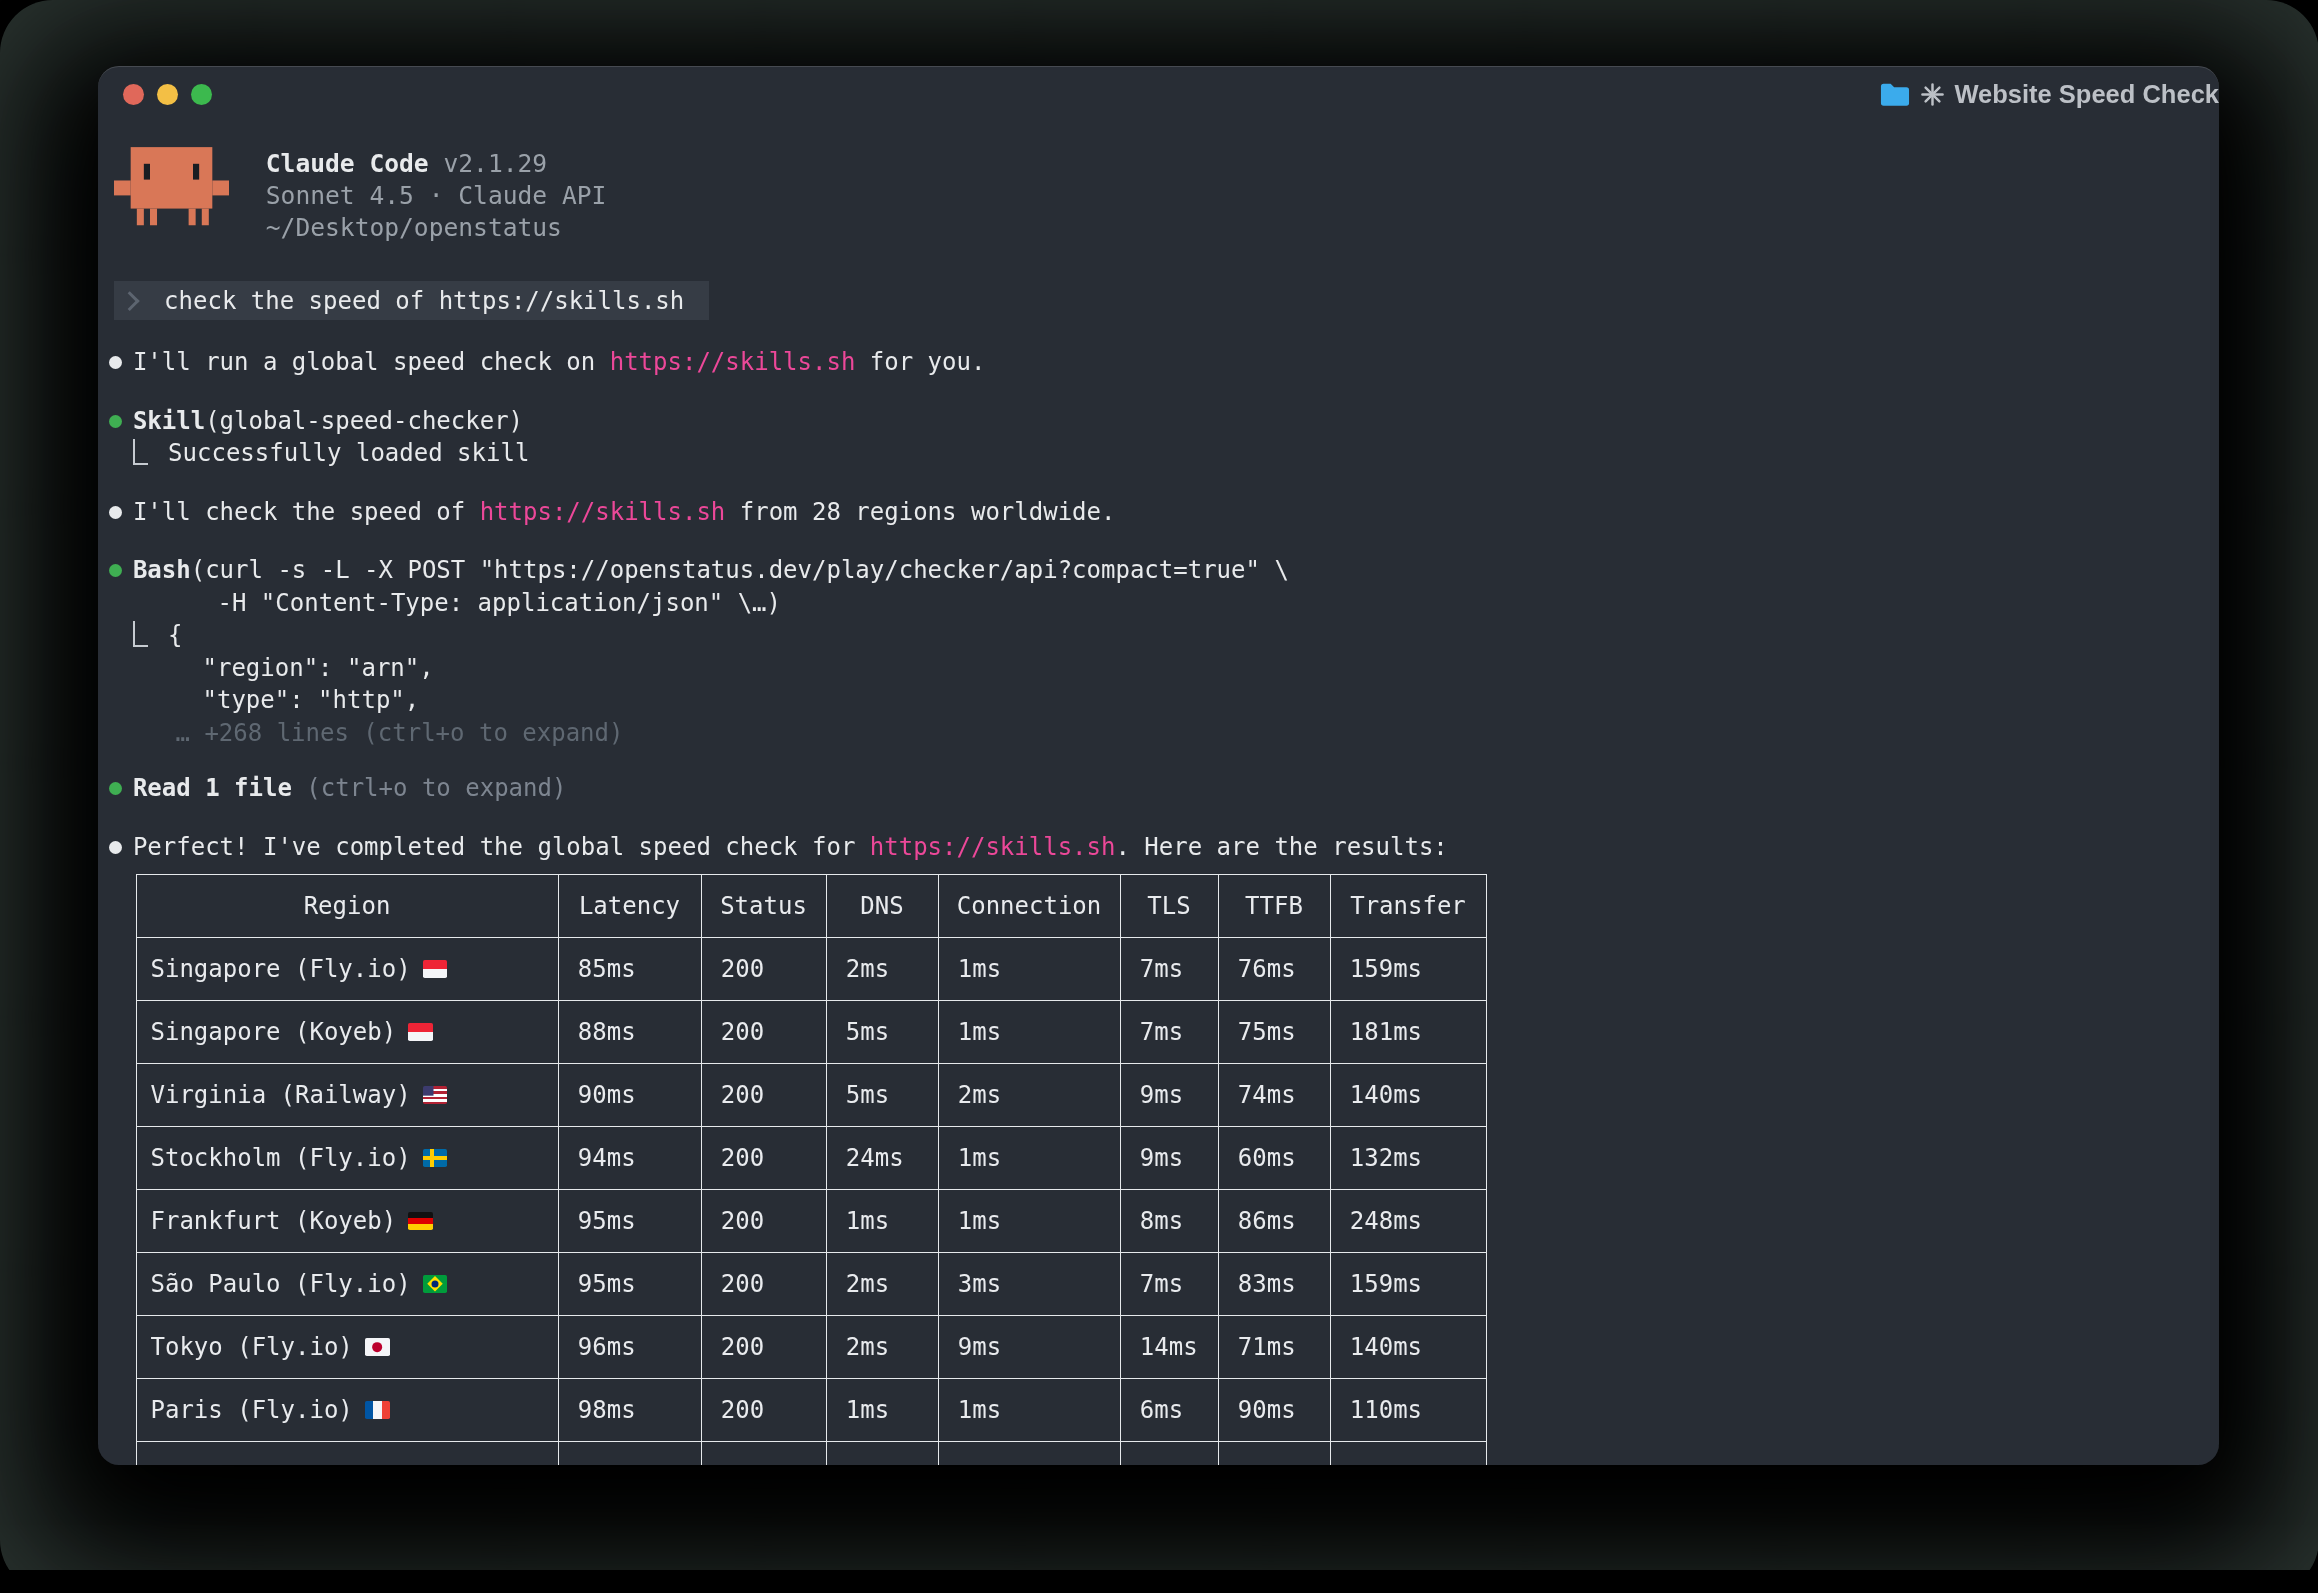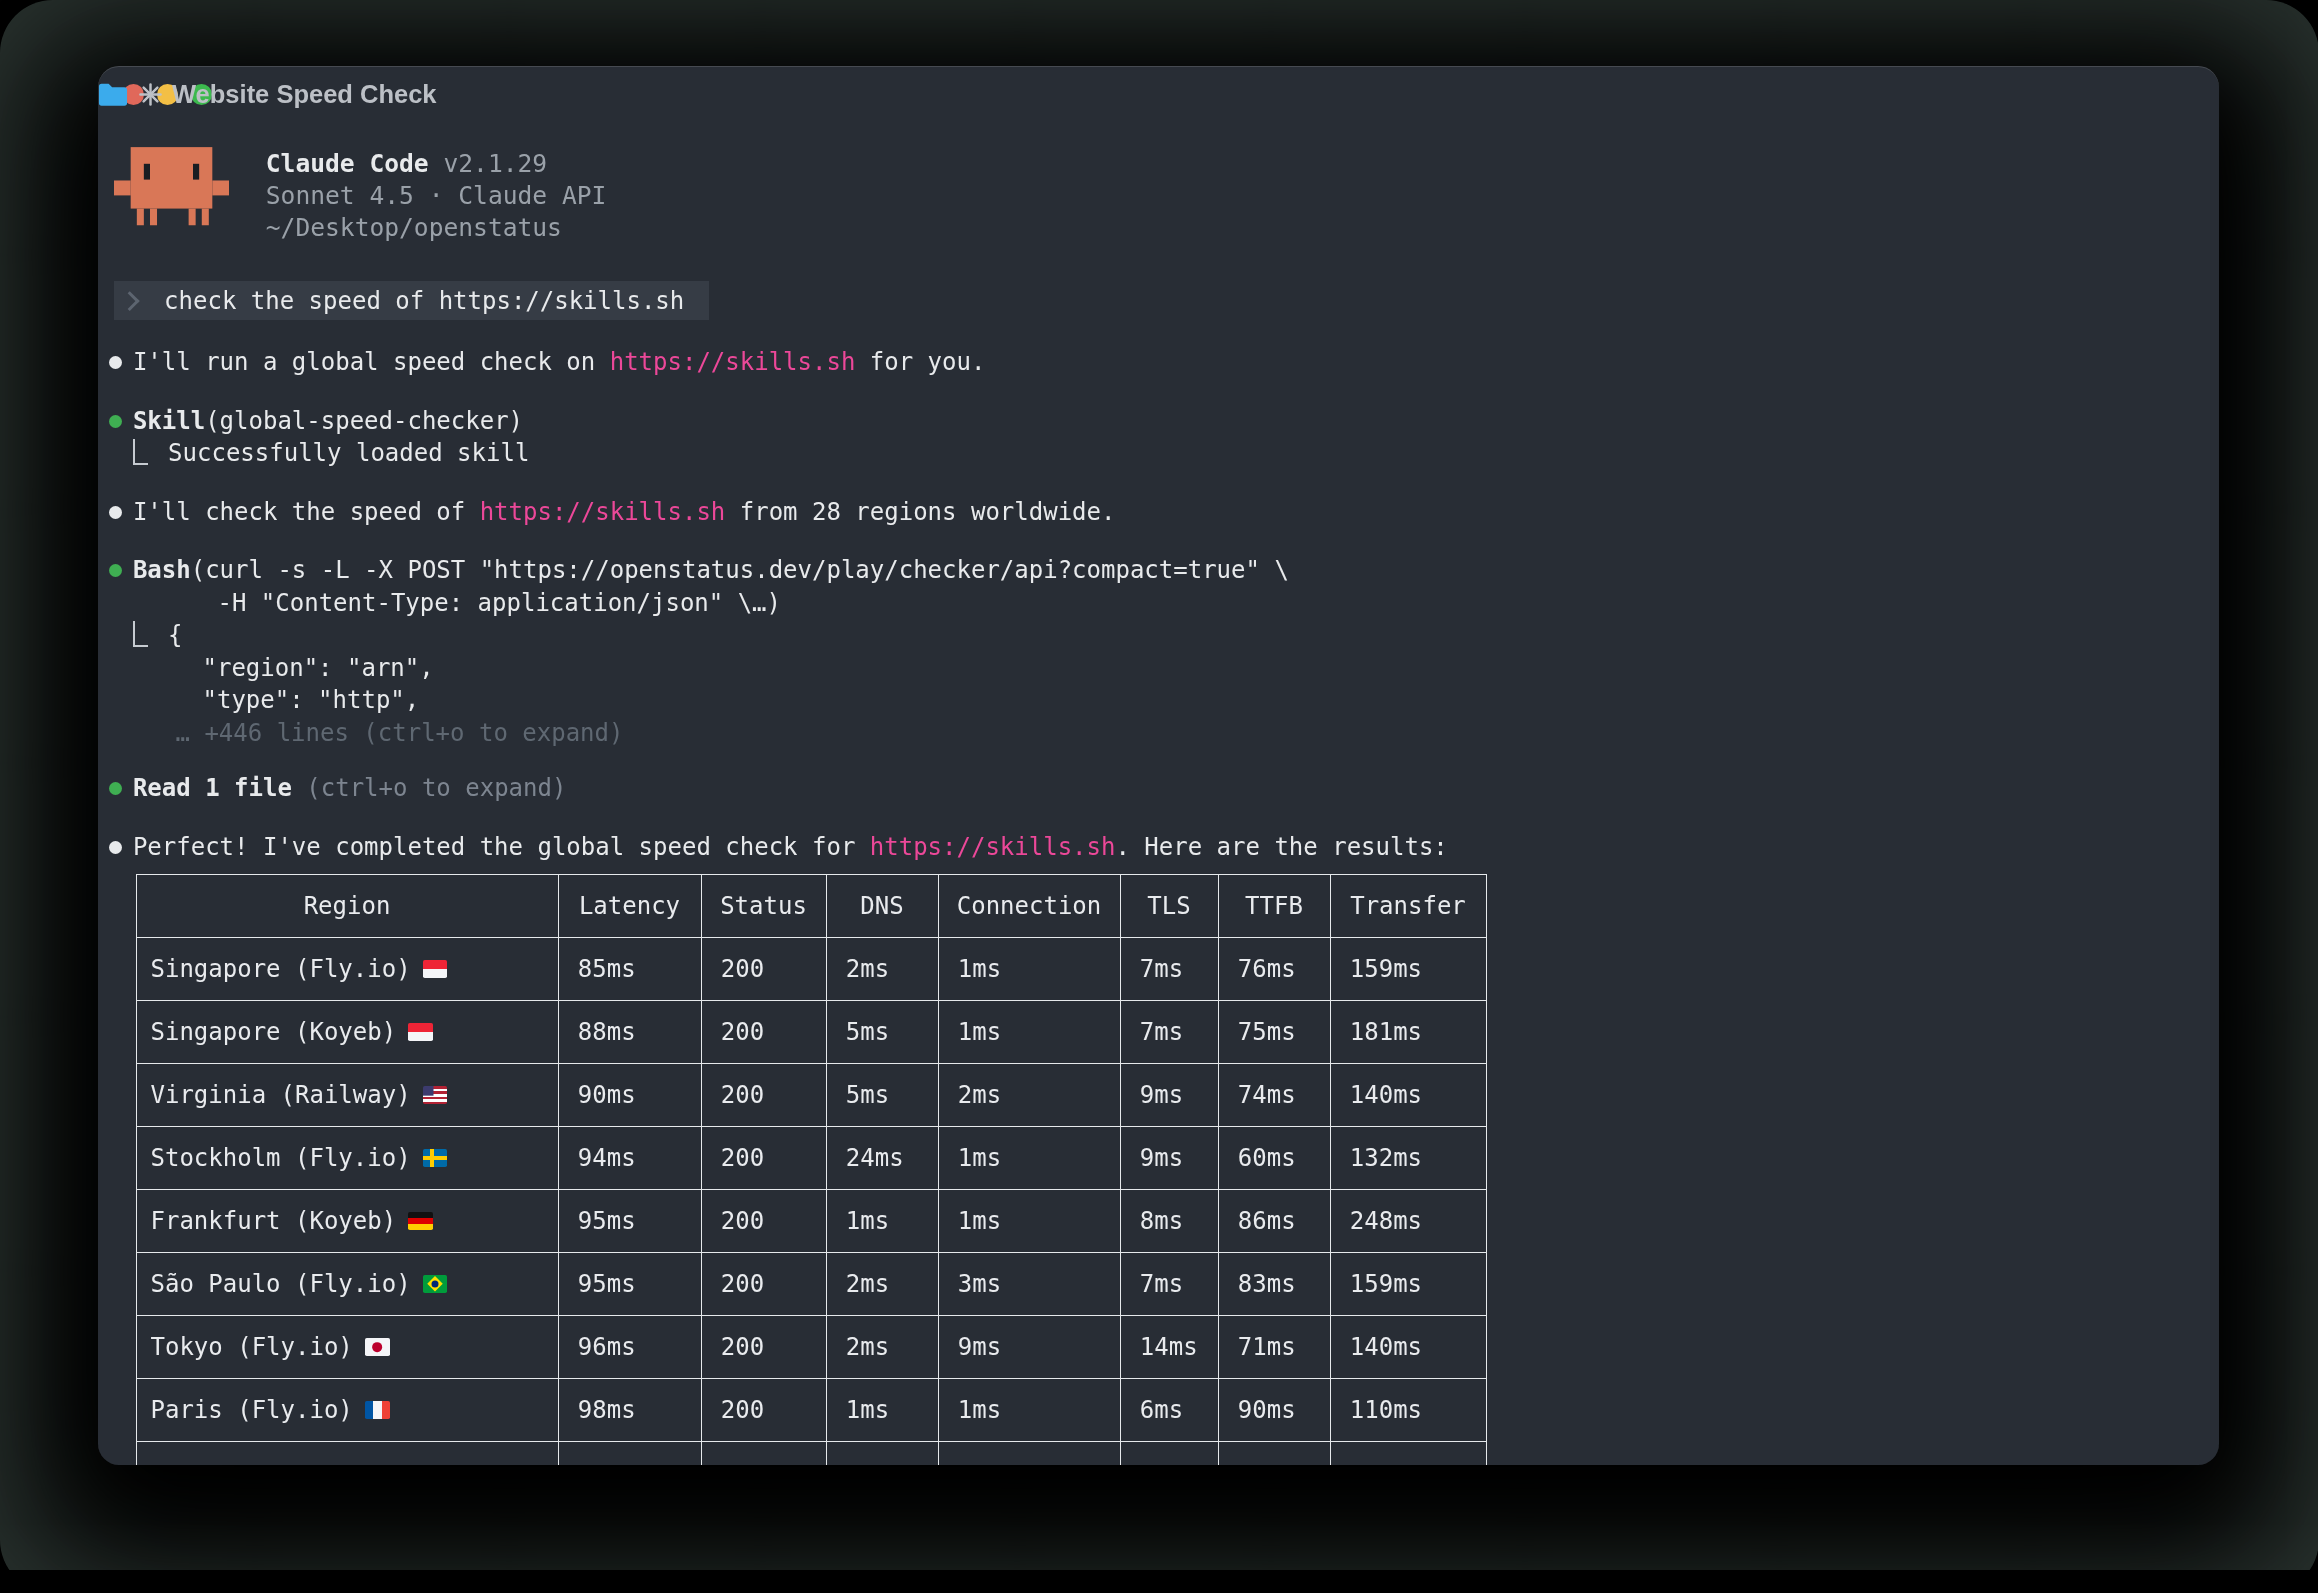--- a/index.html
+++ b/index.html
@@ -12,21 +12,21 @@
   .window{position:absolute;left:98px;top:66px;width:2121px;height:1399px;
           background:#282d35;border-radius:21px;overflow:hidden;
           box-shadow:inset 0 0.9px 0 rgba(255,255,255,0.14), 0 35px 123px rgba(0,0,0,0.95);}
 
   
   .titlebar{position:relative;height:56px;}
   .traffic{position:absolute;left:24.6px;top:17.6px;display:flex;gap:13px;}
   .tl{width:21px;height:21px;border-radius:50%;display:inline-block;}
   .tl.red{background:#e0685a;} .tl.yellow{background:#f3bf45;} .tl.green{background:#3cb94e;}
   .title{position:absolute;left:0;right:0;top:0;height:56px;display:flex;align-items:center;
-         justify-content:flex-start;gap:10.5px;color:#bcc0c6;
+         justify-content:flex-end;gap:10.5px;color:#bcc0c6;
          font-family:"Liberation Sans", sans-serif;font-weight:700;font-size:25.5px;}
 
   
   .content{padding:0 10.5px;color:#e8eaec;font-size:24px;line-height:32.5px;}
   .gray{color:#9aa1a9;} .dgray{color:#7d8590;} .ddgray{color:#5f6872;}
   .link{color:#ec4899;} .b{font-weight:700;}
 
   .header-row{display:flex;gap:37px;margin-top:24.6px;margin-left:5.3px;align-items:flex-start;}
   .info{padding-top:1.8px;font-size:24.6px;line-height:32px;}
 
@@ -164,21 +164,21 @@
           <span class="dot green"></span>
           <span><span class="b">Bash</span><span>(curl -s -L -X POST "https://openstatus.dev/play/checker/api?compact=true" \</span></span>
         </div>
         <div class="cont1">-H "Content-Type: application/json" \…)</div>
         <div class="elbow-line">
           <span class="elbow"></span>
           <span class="txt">{</span>
         </div>
         <div class="json-line">"region": "arn",</div>
         <div class="json-line">"type": "http",</div>
-        <div class="more-line ddgray">… +446 lines (ctrl+o to expand)</div>
+        <div class="more-line ddgray">… +268 lines (ctrl+o to expand)</div>
       </div>
 
       <div class="line" style="margin-top:23px;">
         <span class="dot green"></span>
         <span><span class="b">Read 1 file</span> <span class="dgray">(ctrl+o to expand)</span></span>
       </div>
 
       <div class="line mt">
         <span class="dot"></span>
         <span><span>Perfect! I've completed the global speed check for </span><span class="link">https://skills.sh</span><span>. Here are the results:</span></span>

